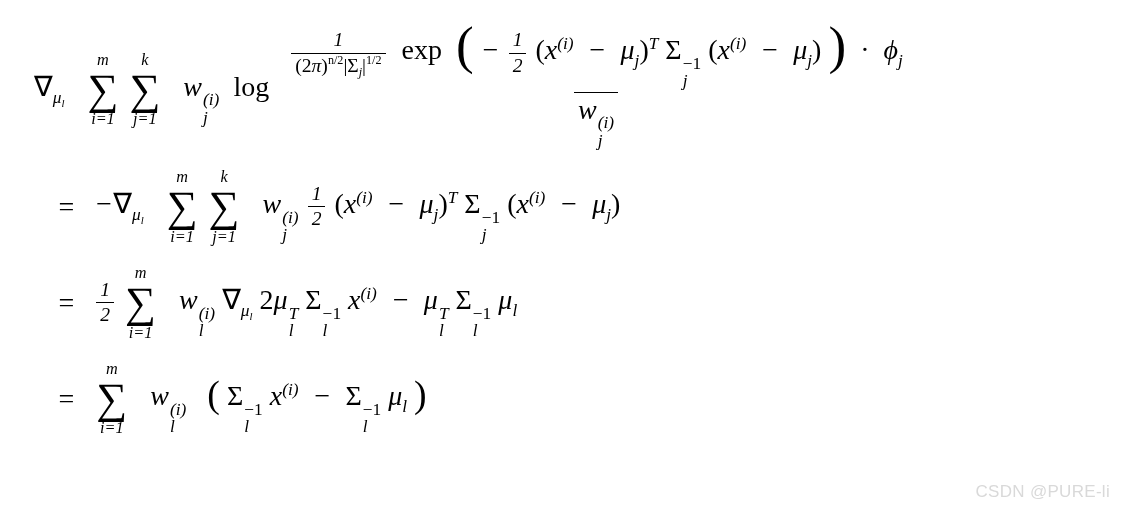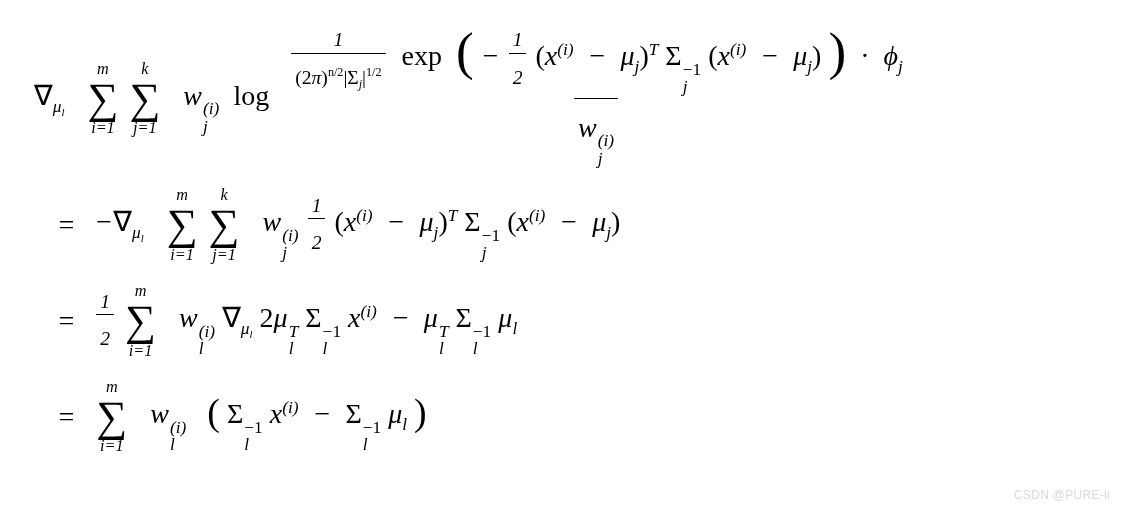--- a/index.html
+++ b/index.html
@@ -61,21 +61,21 @@
   
   .frac {
     display: inline-flex;
     flex-direction: column;
     align-items: center;
     vertical-align: middle;
     line-height: 1.05;
     margin: 0 2px;
   }
   .frac .num { padding: 0 4px 2px 4px; }
-  .frac .den { padding: 14px 4px 0 4px; border-top: 1.5px solid #000; }
+  .frac .den { padding: 2px 4px 0 4px; border-top: 1.5px solid #000; }
   .frac.small { font-size: 0.70em; }
   .frac.tiny  { font-size: 0.70em; }
 
   
   .bigl, .bigr {
     font-size: 1.9em;
     font-style: normal;
     line-height: 0;
     vertical-align: -0.07em;
     display:inline-block;
@@ -86,21 +86,21 @@
     line-height: 0;
     vertical-align: -0.05em;
     display:inline-block;
   }
 
   .watermark {
     position: absolute;
     right: 12px;
     bottom: 8px;
     font-family: Arial, Helvetica, sans-serif;
-    font-size: 12px;
+    font-size: 17px;
     color: #d9d9d9;
     letter-spacing: 0.3px;
   }
 </style>
 </head>
 <body>
 
 <div class="eqblock">
 <table class="align">
 

